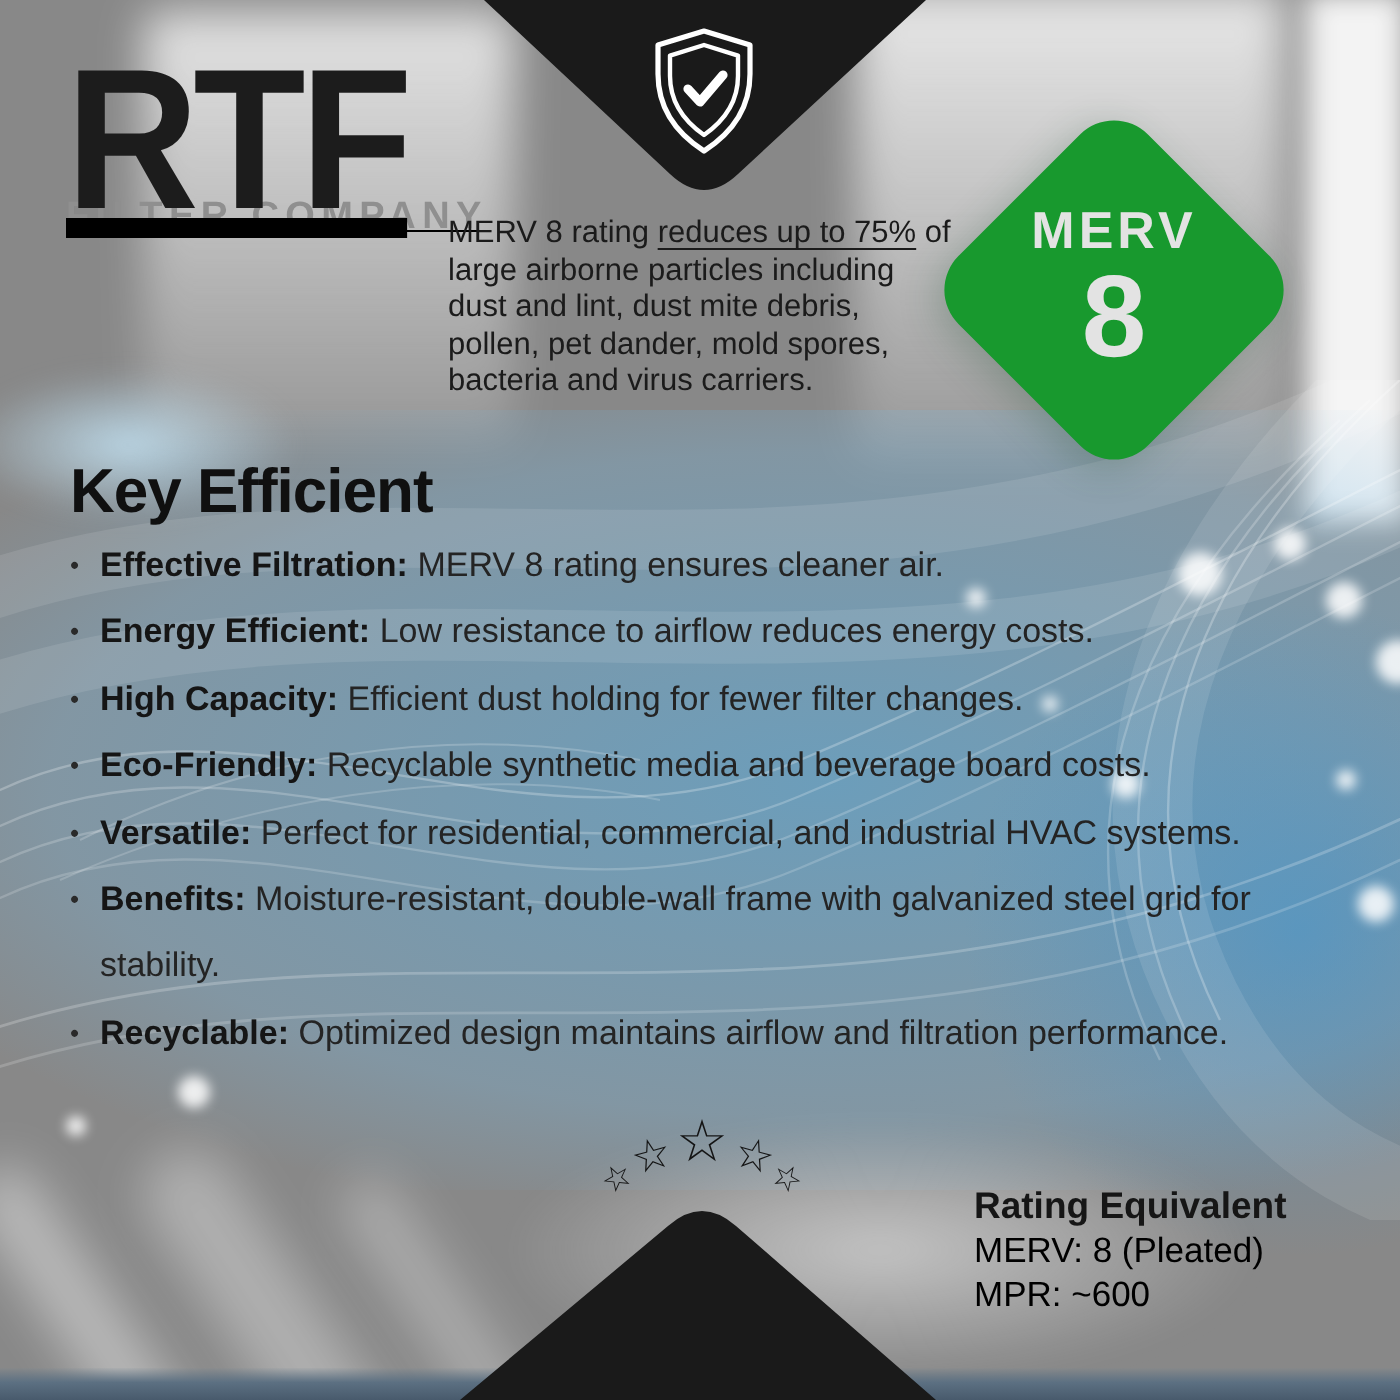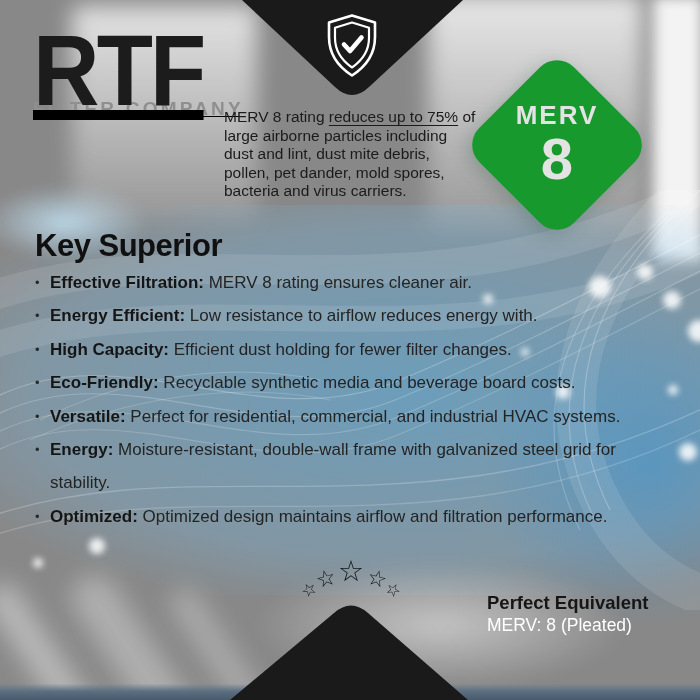--- a/index.html
+++ b/index.html
@@ -85,21 +85,21 @@
   
   #stars { position:absolute; left:0; top:0; }
   .star {
     position:absolute; font-family:"DejaVu Sans", sans-serif; color:#141414;
     transform:translate(-50%,-50%); font-weight:bold;
   }
 
   
   #rating-block { position:absolute; left:487px; top:592px; }
   #rating-title { font-size:18.5px; font-weight:bold; color:#161616; line-height:22px; }
-  .rating-line { font-size:17.5px; color:#ffffff; line-height:22.4px; }
+  .rating-line { font-size:17.5px; color:#000000; line-height:22.4px; }
 </style>
 </head>
 <body>
 
 <div id="canvas">
 
   <div class="bg win" id="win-left"></div>
   <div class="bg win" id="win-right"></div>
   <div class="bg" id="win-edge"></div>
   <div class="bg" id="puff-left"></div>
@@ -160,70 +160,71 @@
 
   <p id="intro"><span>MERV 8 rating </span><span class="u">reduces up to 75%</span><span> of large airborne particles including dust and lint, dust mite debris, pollen, pet dander, mold spores, bacteria and virus carriers.</span></p>
 
   <div id="merv-badge" style="background: rgb(24, 153, 46);">
     <div class="inner">
       <div id="merv-label">MERV</div>
       <div id="merv-value">8</div>
     </div>
   </div>
 
-  <h2 id="kb-title">Key Superior</h2>
+  <h2 id="kb-title">Key Efficient</h2>
   <ul id="kb-list">
     <li class="kb-item">
       <span class="dot">•</span>
       <b class="kb-label">Effective Filtration:</b><span class="kb-rest"> MERV 8 rating ensures cleaner air.</span>
     </li>
 
     <li class="kb-item">
       <span class="dot">•</span>
-      <b class="kb-label">Energy Efficient:</b><span class="kb-rest"> Low resistance to airflow reduces energy with.</span>
+      <b class="kb-label">Energy Efficient:</b><span class="kb-rest"> Low resistance to airflow reduces energy costs.</span>
     </li>
 
     <li class="kb-item">
       <span class="dot">•</span>
       <b class="kb-label">High Capacity:</b><span class="kb-rest"> Efficient dust holding for fewer filter changes.</span>
     </li>
 
     <li class="kb-item">
       <span class="dot">•</span>
       <b class="kb-label">Eco-Friendly:</b><span class="kb-rest"> Recyclable synthetic media and beverage board costs.</span>
     </li>
 
     <li class="kb-item">
       <span class="dot">•</span>
       <b class="kb-label">Versatile:</b><span class="kb-rest"> Perfect for residential, commercial, and industrial HVAC systems.</span>
     </li>
 
     <li class="kb-item">
       <span class="dot">•</span>
-      <b class="kb-label">Energy:</b><span class="kb-rest"> Moisture-resistant, double-wall frame with galvanized steel grid for stability.</span>
-    </li>
-
-    <li class="kb-item">
-      <span class="dot">•</span>
-      <b class="kb-label">Optimized:</b><span class="kb-rest"> Optimized design maintains airflow and filtration performance.</span>
+      <b class="kb-label">Benefits:</b><span class="kb-rest"> Moisture-resistant, double-wall frame with galvanized steel grid for stability.</span>
+    </li>
+
+    <li class="kb-item">
+      <span class="dot">•</span>
+      <b class="kb-label">Recyclable:</b><span class="kb-rest"> Optimized design maintains airflow and filtration performance.</span>
     </li>
   </ul>
 
   <div id="stars">
       <span class="star" style="left: 309px; top: 590px; font-size: 17px; line-height: 17px; transform: translate(-50%, -50%) rotate(-30deg);">☆</span>
       <span class="star" style="left: 326px; top: 579px; font-size: 22px; line-height: 22px; transform: translate(-50%, -50%) rotate(-15deg);">☆</span>
       <span class="star" style="left: 351px; top: 571px; font-size: 29px; line-height: 29px; transform: translate(-50%, -50%) rotate(0deg);">☆</span>
       <span class="star" style="left: 377px; top: 579px; font-size: 22px; line-height: 22px; transform: translate(-50%, -50%) rotate(15deg);">☆</span>
       <span class="star" style="left: 393px; top: 590px; font-size: 17px; line-height: 17px; transform: translate(-50%, -50%) rotate(30deg);">☆</span>
     </div>
 
   <svg id="bottom-ribbon" class="ribbon-svg" width="700" height="105" viewBox="0 0 700 105">
     <path d="M230,105 L334,18 Q351,3 368,18 L468,105 Z" fill="#1a1a1a"></path>
   </svg>
 
   <div id="rating-block">
-    <div id="rating-title">Perfect Equivalent</div>
+    <div id="rating-title">Rating Equivalent</div>
     <div id="rating-lines">
         <div class="rating-line">MERV: 8 (Pleated)</div>
+        <div class="rating-line">MPR: ~600</div>
       </div>
   </div>
 
 </div>
 
 </body></html>

